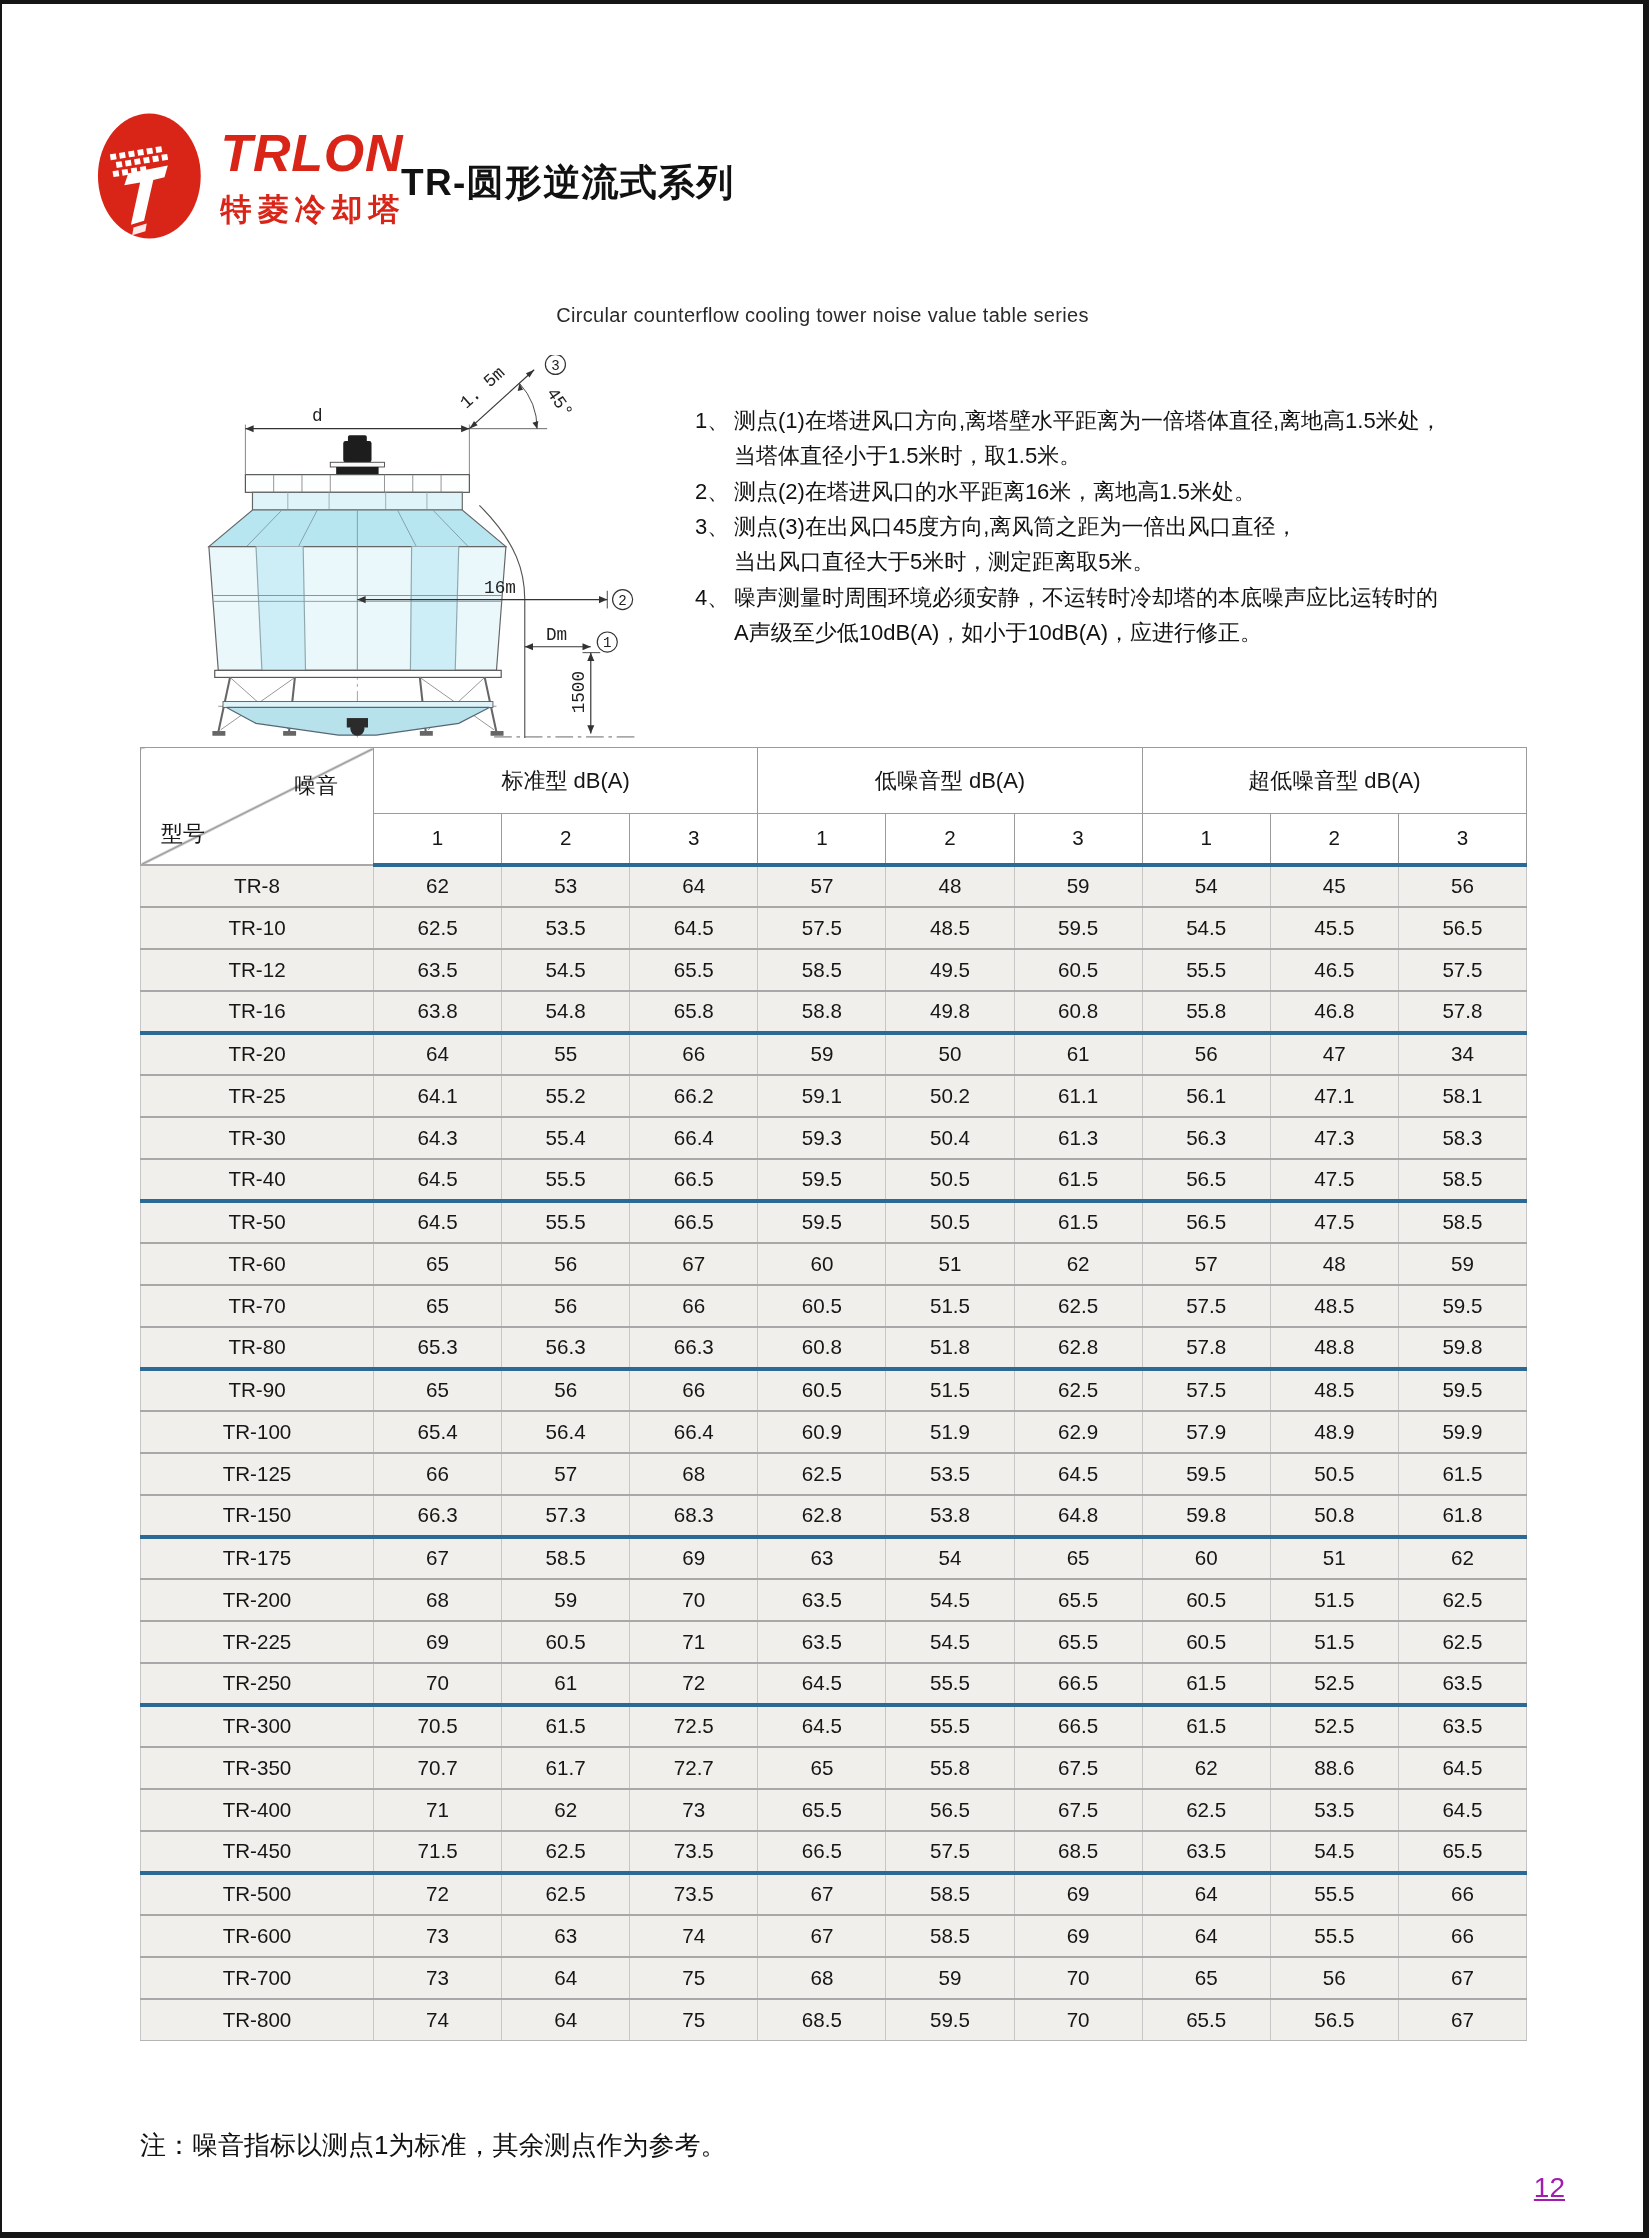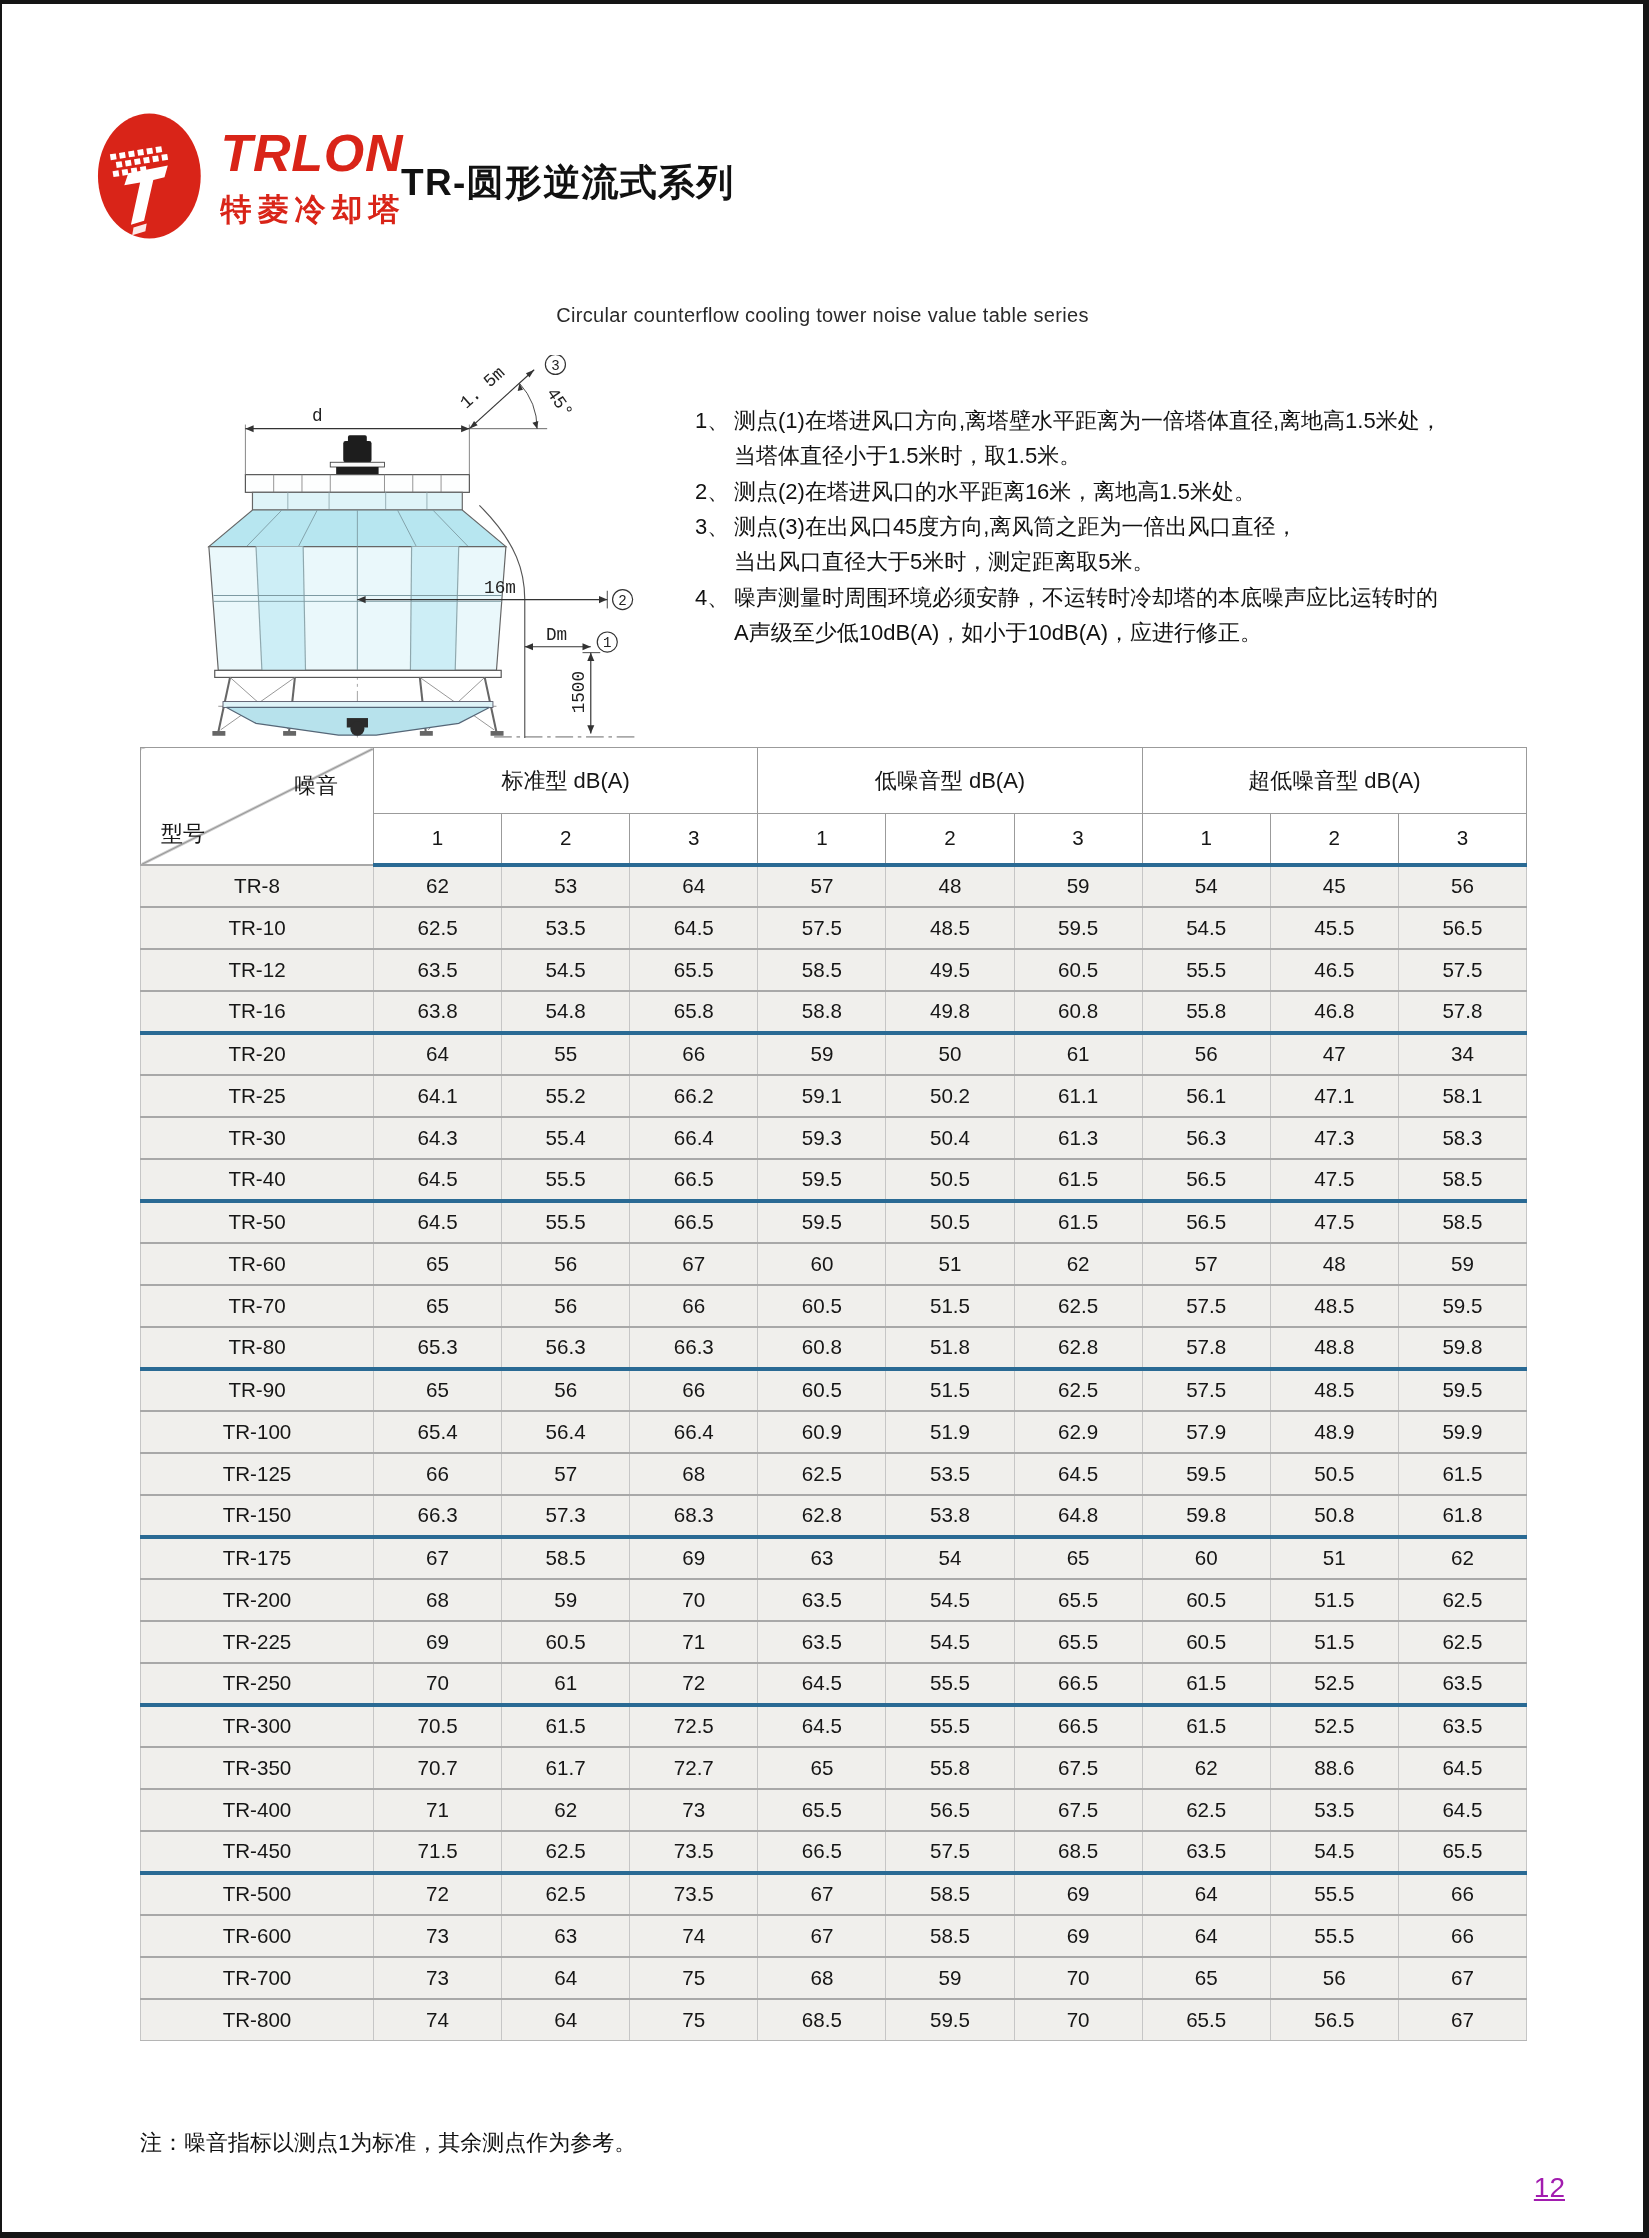--- a/index.html
+++ b/index.html
@@ -51,21 +51,21 @@
   .noise-table thead tr.sub-row th{border-bottom:4px solid #2a6a94;}
   .noise-table thead th.group-head{font-size:22px;}
   .noise-table tbody tr{height:42px;}
   .noise-table tbody th,.noise-table tbody td{background:#f0efec;border-top:2px solid #a8a8a8;border-left-color:#c6c6c6;border-right-color:#c6c6c6;}
   .noise-table tbody tr.group-end th,.noise-table tbody tr.group-end td{border-bottom:4px solid #2a6a94;}
   .corner-cell{position:relative;
     background:linear-gradient(to bottom right,rgba(0,0,0,0) calc(50% - 1.3px),#9b9b9b calc(50% - 0.7px),#9b9b9b calc(50% + 0.7px),rgba(0,0,0,0) calc(50% + 1.3px)) #fff !important;}
   .corner-top{position:absolute;top:22.6px;right:35px;font-size:22px;}
   .corner-bottom{position:absolute;bottom:14.6px;left:20px;font-size:22px;}
   
-  .foot-note{position:absolute;left:138px;top:2124px;font-size:22px;color:#111;}
+  .foot-note{position:absolute;left:138px;top:2124px;font-size:26px;color:#111;}
   .page-num{position:absolute;right:78px;top:2168px;font-size:28px;color:#a21caf;text-decoration:underline;}
 </style>
 </head>
 <body>
 
 <div class="page">
 
   <div class="brand">
     <svg width="112" height="132" viewBox="0 0 170 200">
       <ellipse cx="84" cy="100" rx="78" ry="95" fill="#d92418"></ellipse>

